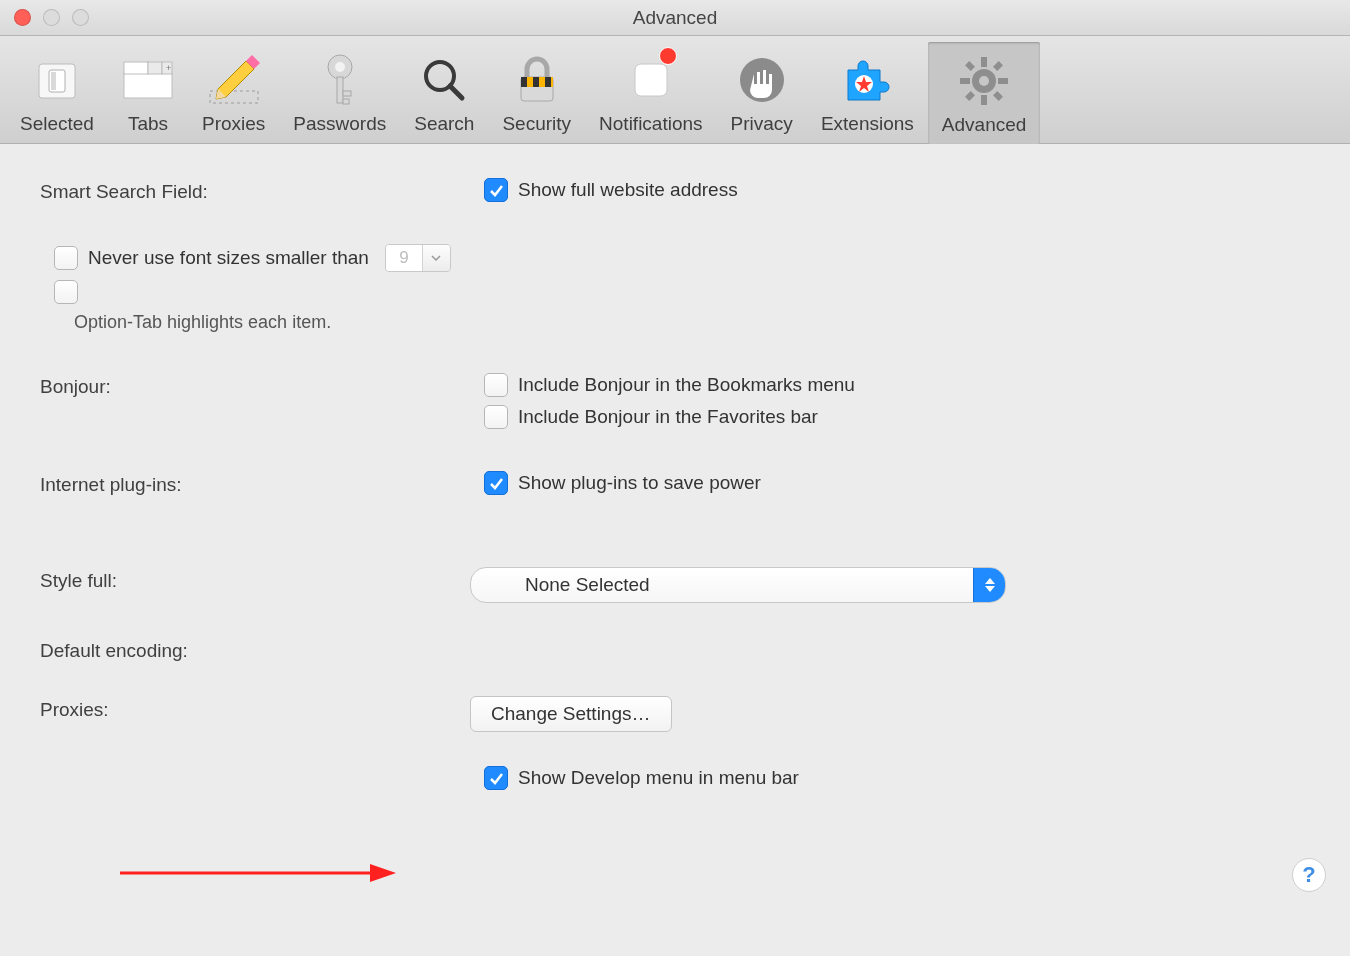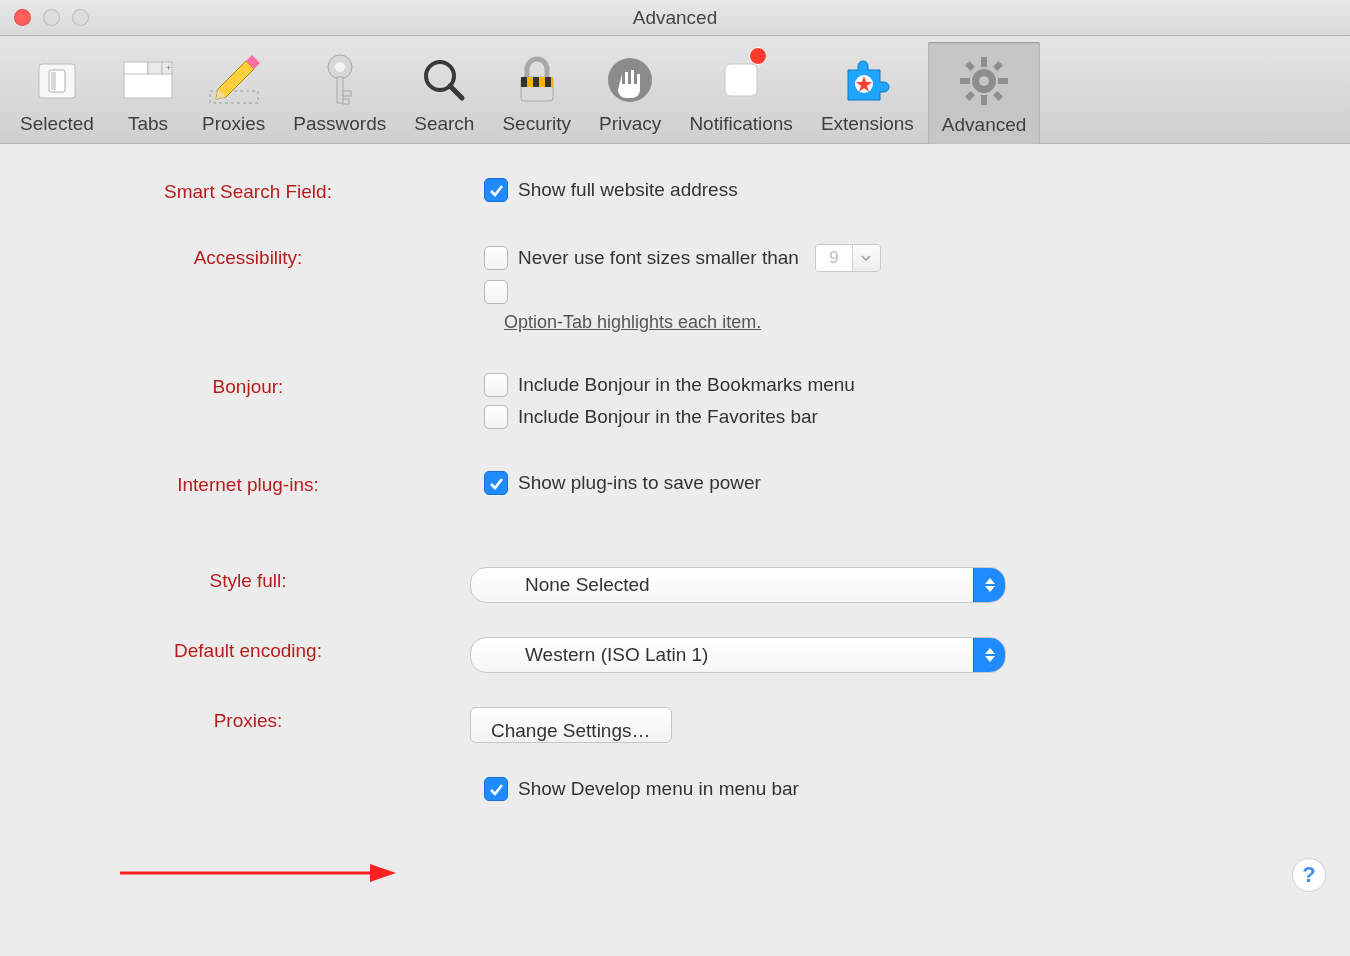--- a/index.html
+++ b/index.html
@@ -89,24 +89,24 @@
   .content {
     padding: 34px 40px 40px 40px;
   }
   .row {
     display: flex;
     align-items: flex-start;
     margin-bottom: 8px;
   }
   .label-col {
     width: 430px;
-    text-align: center;
+    text-align: left;
     padding-right: 14px;
     padding-top: 3px;
-    color: #b91c1c;
+    color: #404040;
   }
   .field-col {
     flex: 1;
   }
   .cbrow {
     display: flex;
     align-items: center;
     gap: 10px;
     margin-bottom: 8px;
     margin-left: 14px;
@@ -126,21 +126,20 @@
     border-color: #1470d8;
   }
   .checkbox.checked svg { display: block; }
   .checkbox svg { display: none; }
   .hint {
     font-size: 18px;
     color: #555;
     margin-left: 34px;
     margin-top: 2px;
     margin-bottom: 6px;
-    text-decoration: underline;
   }
   .group-gap { height: 26px; }
   .group-gap-big { height: 56px; }
   .stepper {
     display: inline-flex;
     border: 1px solid #c9c9c9;
     border-radius: 4px;
     overflow: hidden;
     margin-left: 6px;
     height: 28px;
@@ -186,21 +185,21 @@
     justify-content: center;
     gap: 2px;
   }
   .button {
     display: inline-flex;
     height: 36px;
     padding: 0 20px;
     border: 1px solid #c5c5c5;
     border-radius: 6px;
     background: linear-gradient(#ffffff,#f2f2f2);
-    align-items: flex-end;
+    align-items: center;
     color: #333;
   }
   .arrow-annot {
     position: absolute;
     left: 120px;
     top: 858px;
   }
   .help {
     position: absolute;
     right: 24px;
@@ -296,37 +295,37 @@
         <rect x="6" y="22" width="6" height="10" fill="#333"></rect>
         <rect x="18" y="22" width="6" height="10" fill="#333"></rect>
         <rect x="30" y="22" width="6" height="10" fill="#333"></rect>
         <path d="M12 22 v-8 a10 10 0 0 1 20 0 v8" fill="none" stroke="#a8a8a8" stroke-width="5"></path>
       </svg>
     </div>
     <div class="label">Security</div>
   </div>
 
   <div class="tool">
+    <div class="icon-wrap" style="position:relative;">
+      <svg width="44" height="44" viewBox="0 0 44 44">
+        <rect x="6" y="6" width="32" height="32" rx="6" fill="#fff" stroke="#c8c8c8"></rect>
+      </svg>
+      <div class="badge-red"></div>
+    </div>
+    <div class="label">Notifications</div>
+  </div>
+
+  <div class="tool">
     <div class="icon-wrap">
       <svg width="48" height="48" viewBox="0 0 48 48">
         <circle cx="24" cy="24" r="22" fill="#8b8b8b"></circle>
         <path d="M16 18 v10 h3 v-12 h3 v12 h3 v-14 h3 v14 h3 v-10 h3 v16 a8 8 0 0 1 -8 8 h-6 a8 8 0 0 1 -8 -8 z" fill="#fff"></path>
       </svg>
     </div>
     <div class="label">Privacy</div>
-  </div>
-
-  <div class="tool">
-    <div class="icon-wrap" style="position:relative;">
-      <svg width="44" height="44" viewBox="0 0 44 44">
-        <rect x="6" y="6" width="32" height="32" rx="6" fill="#fff" stroke="#c8c8c8"></rect>
-      </svg>
-      <div class="badge-red"></div>
-    </div>
-    <div class="label">Notifications</div>
   </div>
 
   <div class="tool">
     <div class="icon-wrap">
       <svg width="50" height="48" viewBox="0 0 50 48">
         <path d="M6 14 h10 v-4 a5 5 0 0 1 10 0 v4 h12 v12 h4 a5 5 0 0 1 0 10 h-4 v8 h-32 z" fill="#1fa4ff" stroke="#0f79c8"></path>
         <circle cx="22" cy="28" r="9" fill="#fff"></circle>
         <polygon points="22,20 24,26 30,26 25,30 27,36 22,32 17,36 19,30 14,26 20,26" fill="#ff3b30"></polygon>
       </svg>
     </div>
@@ -369,21 +368,20 @@
             </svg>
         </span>
         <span>Show full website address</span>
       </div>
     </div>
   </div>
 
   <div class="group-gap"></div>
 
   <div class="row">
-    <div class="label-col">Accessibility:</div>
     <div class="field-col">
       <div class="cbrow">
         <span class="checkbox">
           
         </span>
         <span>Never use font sizes smaller than</span>
         <span class="stepper">
           <span class="val">9</span>
           <span class="btn">
             <svg width="10" height="6" viewBox="0 0 10 6">
@@ -453,33 +451,20 @@
             </svg>
         </div>
       </div>
     </div>
   </div>
 
   <div class="group-gap"></div>
 
   <div class="row">
     <div class="label-col">Default encoding:</div>
-    <div class="field-col">
-      <div class="select">
-        <div class="text">Western (ISO Latin 1)</div>
-        <div class="arrows">
-          <svg width="10" height="6" viewBox="0 0 10 6">
-              <polygon points="5,0 10,6 0,6" fill="#fff"></polygon>
-            </svg>
-          <svg width="10" height="6" viewBox="0 0 10 6">
-              <polygon points="0,0 10,0 5,6" fill="#fff"></polygon>
-            </svg>
-        </div>
-      </div>
-    </div>
   </div>
 
   <div class="group-gap"></div>
 
   <div class="row">
     <div class="label-col">Proxies:</div>
     <div class="field-col">
       <div class="button">
         <span>Change Settings…</span>
       </div>

